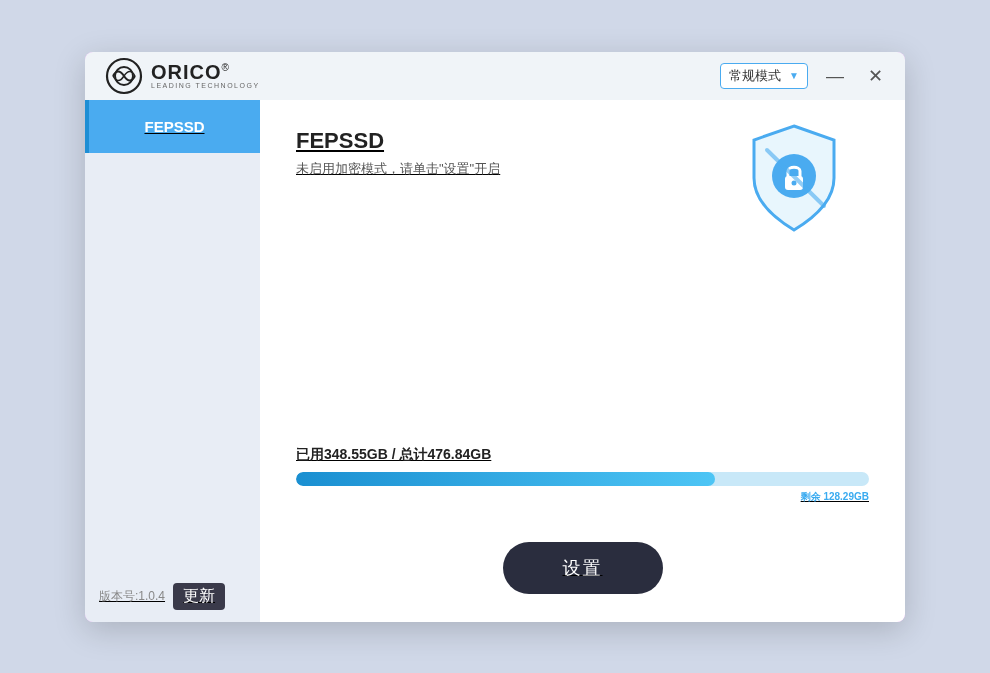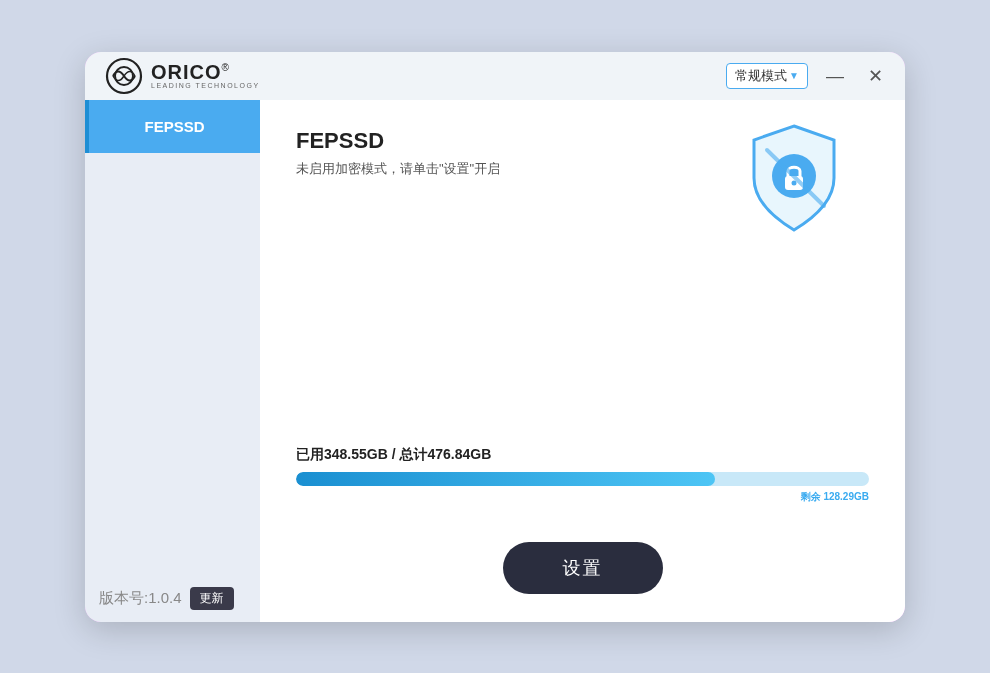--- a/index.html
+++ b/index.html
@@ -9,21 +9,21 @@
       align-items: center;
       justify-content: center;
       width: 990px;
       height: 673px;
       font-family: 'Microsoft YaHei', 'PingFang SC', sans-serif;
     }
     .window {
       width: 820px;
       height: 570px;
       background: #f0abfc;
-      border-radius: 16px;
+      border-radius: 8px;
       box-shadow: 0 8px 32px rgba(0,0,0,0.18);
       display: flex;
       flex-direction: column;
       overflow: hidden;
     }
     .titlebar {
       background: #f0f4f8;
       height: 48px;
       display: flex;
       align-items: center;
@@ -69,40 +69,41 @@
     .mode-select {
       display: flex;
       align-items: center;
       border: 1.5px solid #4AABF0;
       border-radius: 4px;
       background: #fff;
       padding: 3px 8px;
       font-size: 13px;
       color: #333;
       cursor: pointer;
-      gap: 2px;
+      gap: 8px;
     }
     .mode-select span.chevron {
       color: #4AABF0;
       font-size: 10px;
     }
     .win-btn {
       background: none;
       border: none;
       cursor: pointer;
       font-size: 18px;
       color: #555;
       padding: 2px 6px;
       border-radius: 4px;
       line-height: 1;
     }
     .content {
       display: flex;
       flex: 1;
       overflow: hidden;
+      text-decoration: underline;
     }
     .sidebar {
       width: 175px;
       background: #e8edf5;
       display: flex;
       flex-direction: column;
       flex-shrink: 0;
       padding-top: 0;
     }
     .sidebar-item {
@@ -116,30 +117,30 @@
       border-left: 4px solid #1e8ed4;
     }
     .sidebar-bottom {
       margin-top: auto;
       padding: 12px 14px;
       display: flex;
       align-items: center;
       gap: 8px;
     }
     .version-label {
-      font-size: 15px;
+      font-size: 12px;
       color: #888;
     }
     .update-btn {
       background: #3a3a4a;
       color: #fff;
       border: none;
       border-radius: 4px;
       padding: 3px 10px;
-      font-size: 12px;
+      font-size: 16px;
       cursor: pointer;
     }
     .main {
       flex: 1;
       background: #fff;
       padding: 28px 36px 28px 36px;
       display: flex;
       flex-direction: column;
     }
     .main-header {

